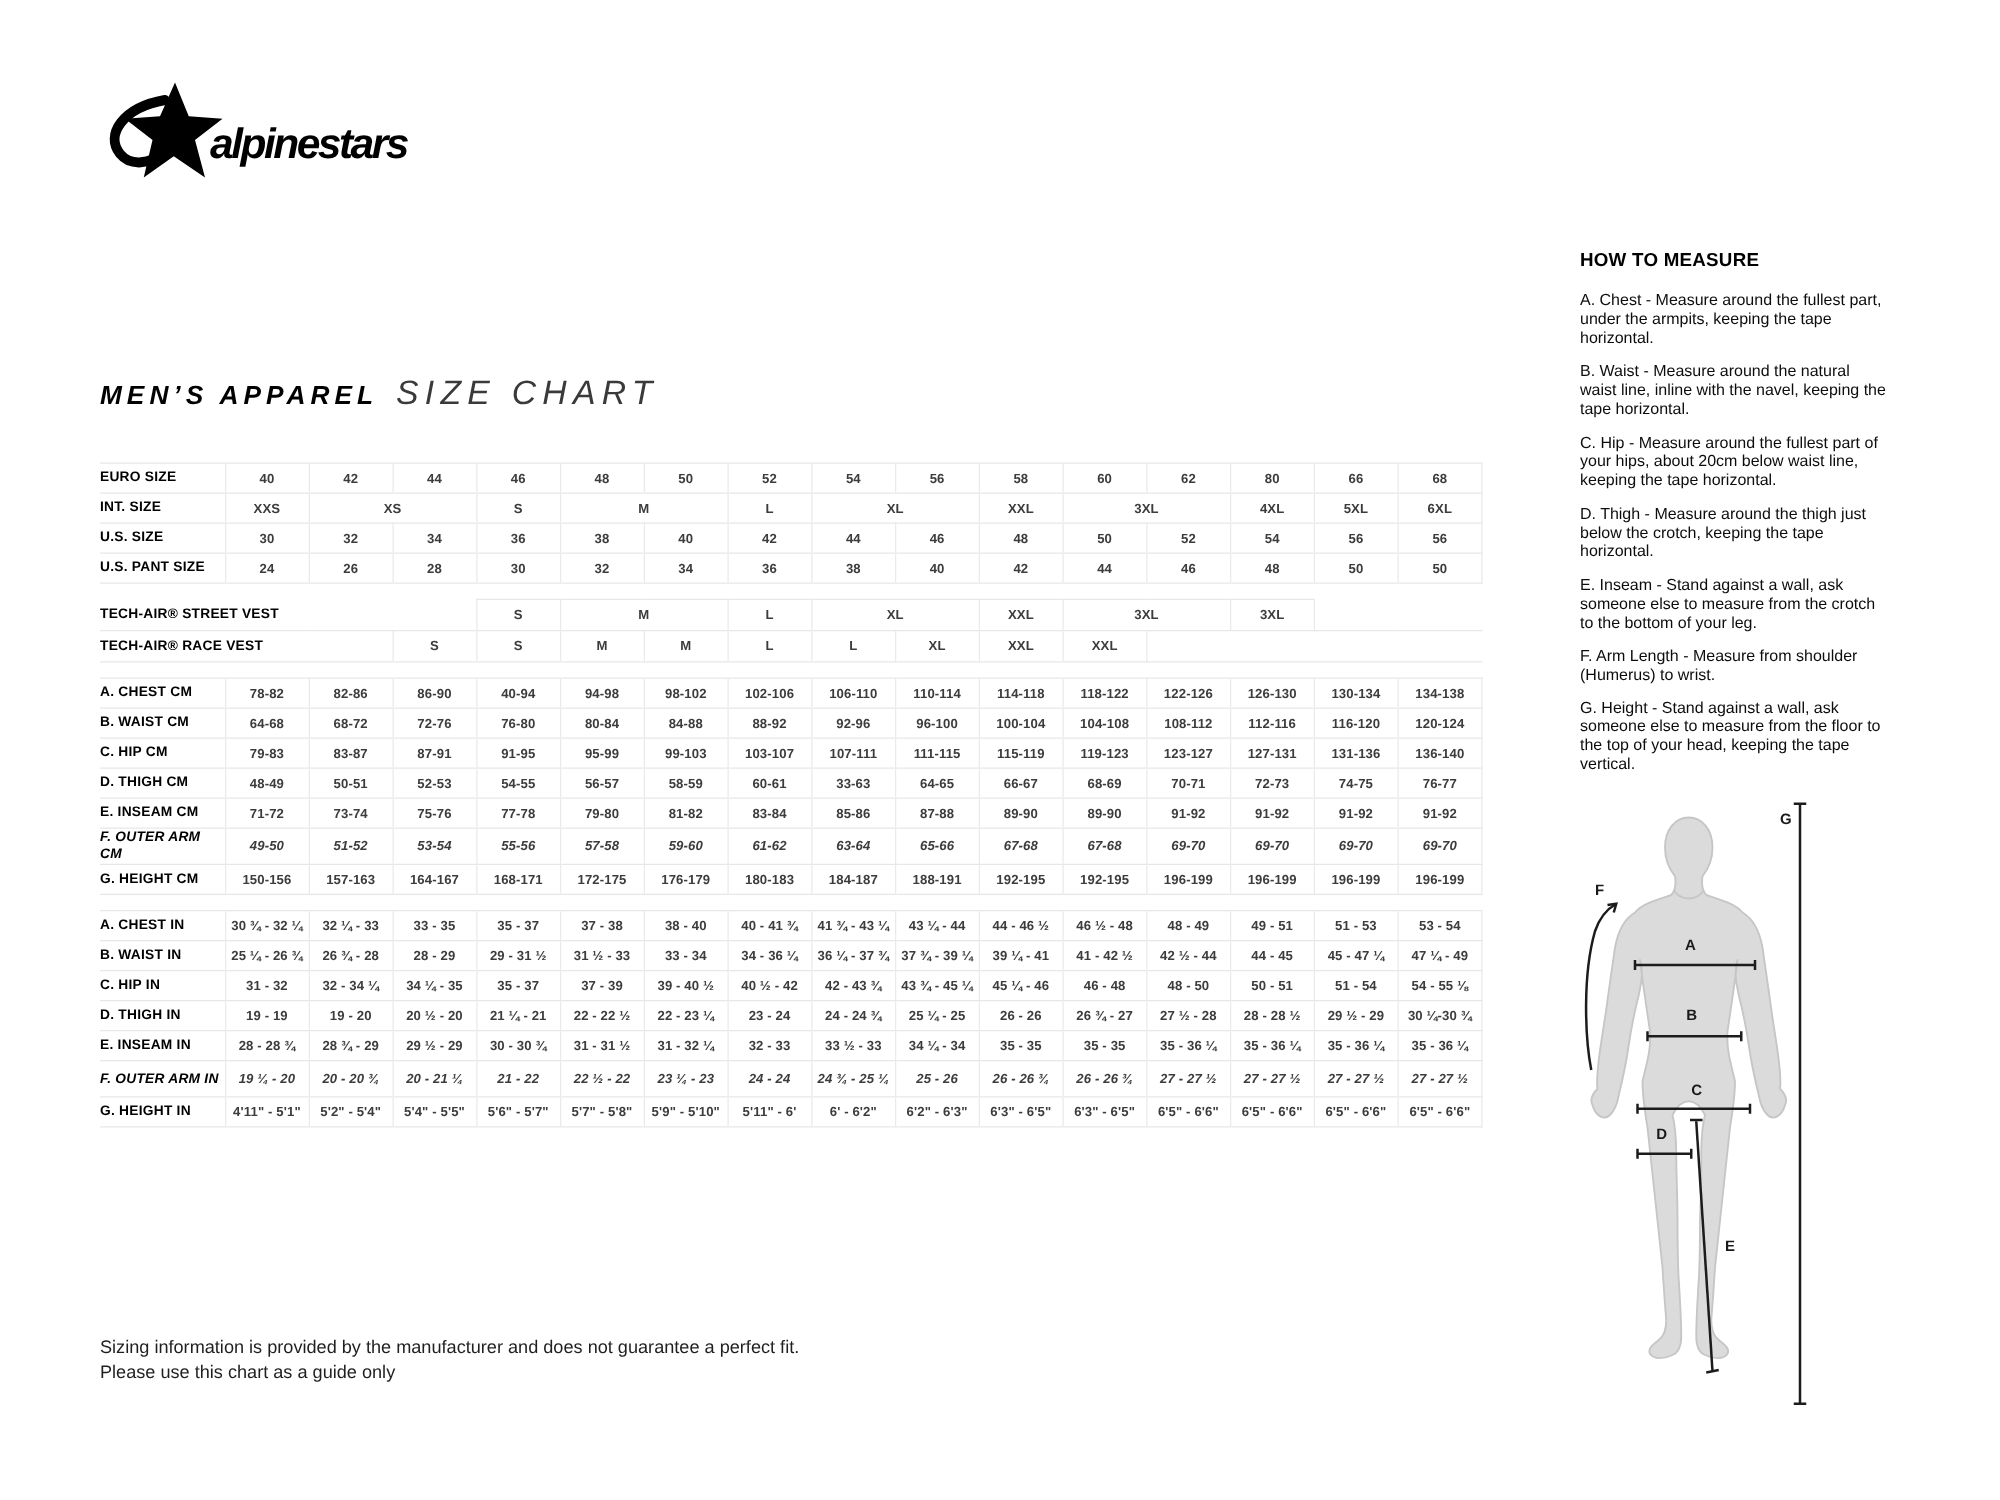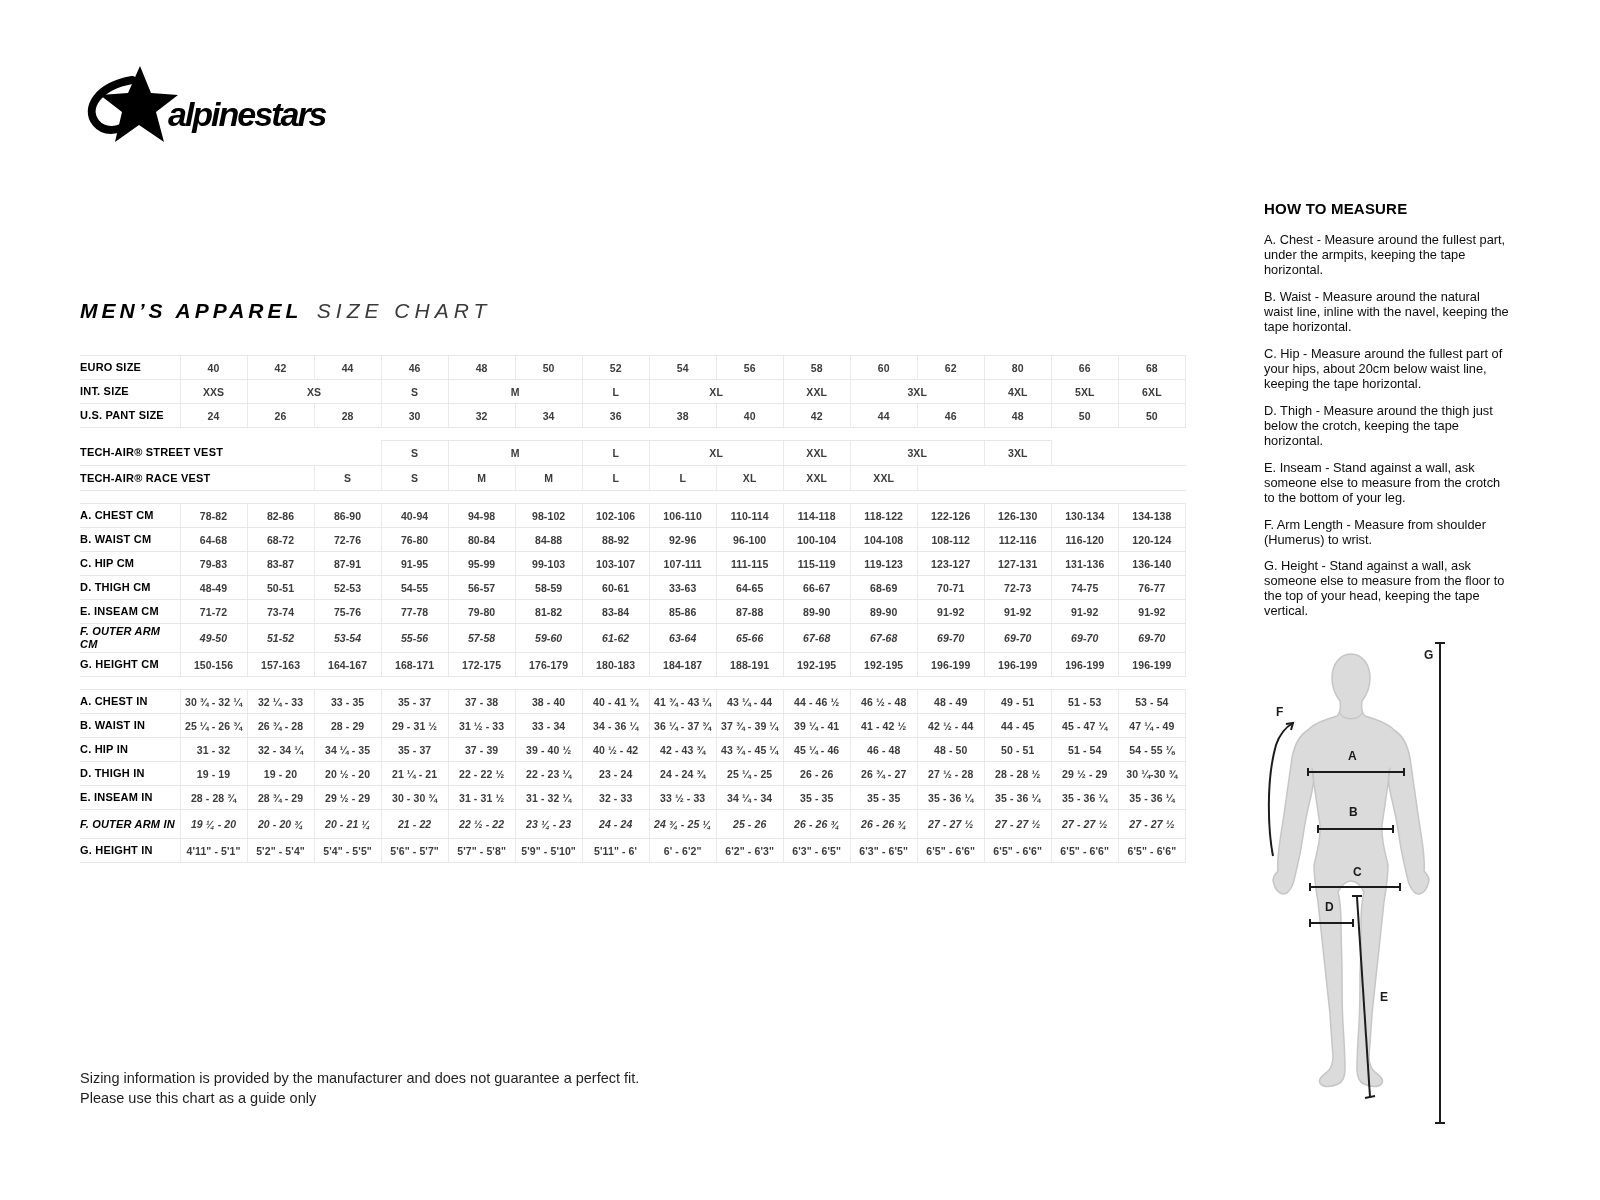--- a/index.html
+++ b/index.html
@@ -6,23 +6,23 @@
   body{
     width:1600px;height:1200px;position:relative;background:#ffffff;
     font-family:"Liberation Sans", sans-serif;color:#111;overflow:hidden;
   }
   
   .logo{position:absolute;left:78px;top:60px;width:300px;height:96px;}
   .logo svg text{font-family:"Liberation Sans",sans-serif;}
   
   .title{position:absolute;left:80px;top:299px;white-space:nowrap;}
   .title .main{font-size:21px;font-weight:800;font-style:italic;letter-spacing:4px;color:#000;}
-  .title .sub{font-size:21px;font-weight:400;font-style:italic;letter-spacing:5px;color:#3a3a3a;margin-left:10px;}
+  .title .sub{font-size:27px;font-weight:400;font-style:italic;letter-spacing:5px;color:#3a3a3a;margin-left:10px;}
   
-  .table-wrap{position:absolute;left:80px;top:355px;width:1106px;}
+  .table-wrap{position:absolute;left:80px;top:370px;width:1106px;}
   table.grid{border-collapse:collapse;table-layout:fixed;width:1106px;}
   table.grid tr{height:24px;}
   table.grid tr.tall{height:29px;font-style:italic;}
   table.grid tr.s-techair{height:25px;}
   table.grid th.rlabel{
     text-align:left;vertical-align:middle;font-size:11px;font-weight:bold;color:#000;
     padding:0;line-height:1.15;letter-spacing:0.2px;
   }
   table.grid .s-techair th.rlabel{white-space:nowrap;}
   table.grid td.val{
@@ -113,20 +113,38 @@
           <td colspan="2" class="val">XS</td>
           <td colspan="1" class="val">S</td>
           <td colspan="2" class="val">M</td>
           <td colspan="1" class="val">L</td>
           <td colspan="2" class="val">XL</td>
           <td colspan="1" class="val">XXL</td>
           <td colspan="2" class="val">3XL</td>
           <td colspan="1" class="val">4XL</td>
           <td colspan="1" class="val">5XL</td>
           <td colspan="1" class="val">6XL</td>
+        </tr>
+        <tr class="s-sizes">
+          <th class="rlabel">U.S. SIZE</th>
+          <td colspan="1" class="val">30</td>
+          <td colspan="1" class="val">32</td>
+          <td colspan="1" class="val">34</td>
+          <td colspan="1" class="val">36</td>
+          <td colspan="1" class="val">38</td>
+          <td colspan="1" class="val">40</td>
+          <td colspan="1" class="val">42</td>
+          <td colspan="1" class="val">44</td>
+          <td colspan="1" class="val">46</td>
+          <td colspan="1" class="val">48</td>
+          <td colspan="1" class="val">50</td>
+          <td colspan="1" class="val">52</td>
+          <td colspan="1" class="val">54</td>
+          <td colspan="1" class="val">56</td>
+          <td colspan="1" class="val">56</td>
         </tr>
         <tr class="s-sizes">
           <th class="rlabel">U.S. PANT SIZE</th>
           <td colspan="1" class="val">24</td>
           <td colspan="1" class="val">26</td>
           <td colspan="1" class="val">28</td>
           <td colspan="1" class="val">30</td>
           <td colspan="1" class="val">32</td>
           <td colspan="1" class="val">34</td>
           <td colspan="1" class="val">36</td>

